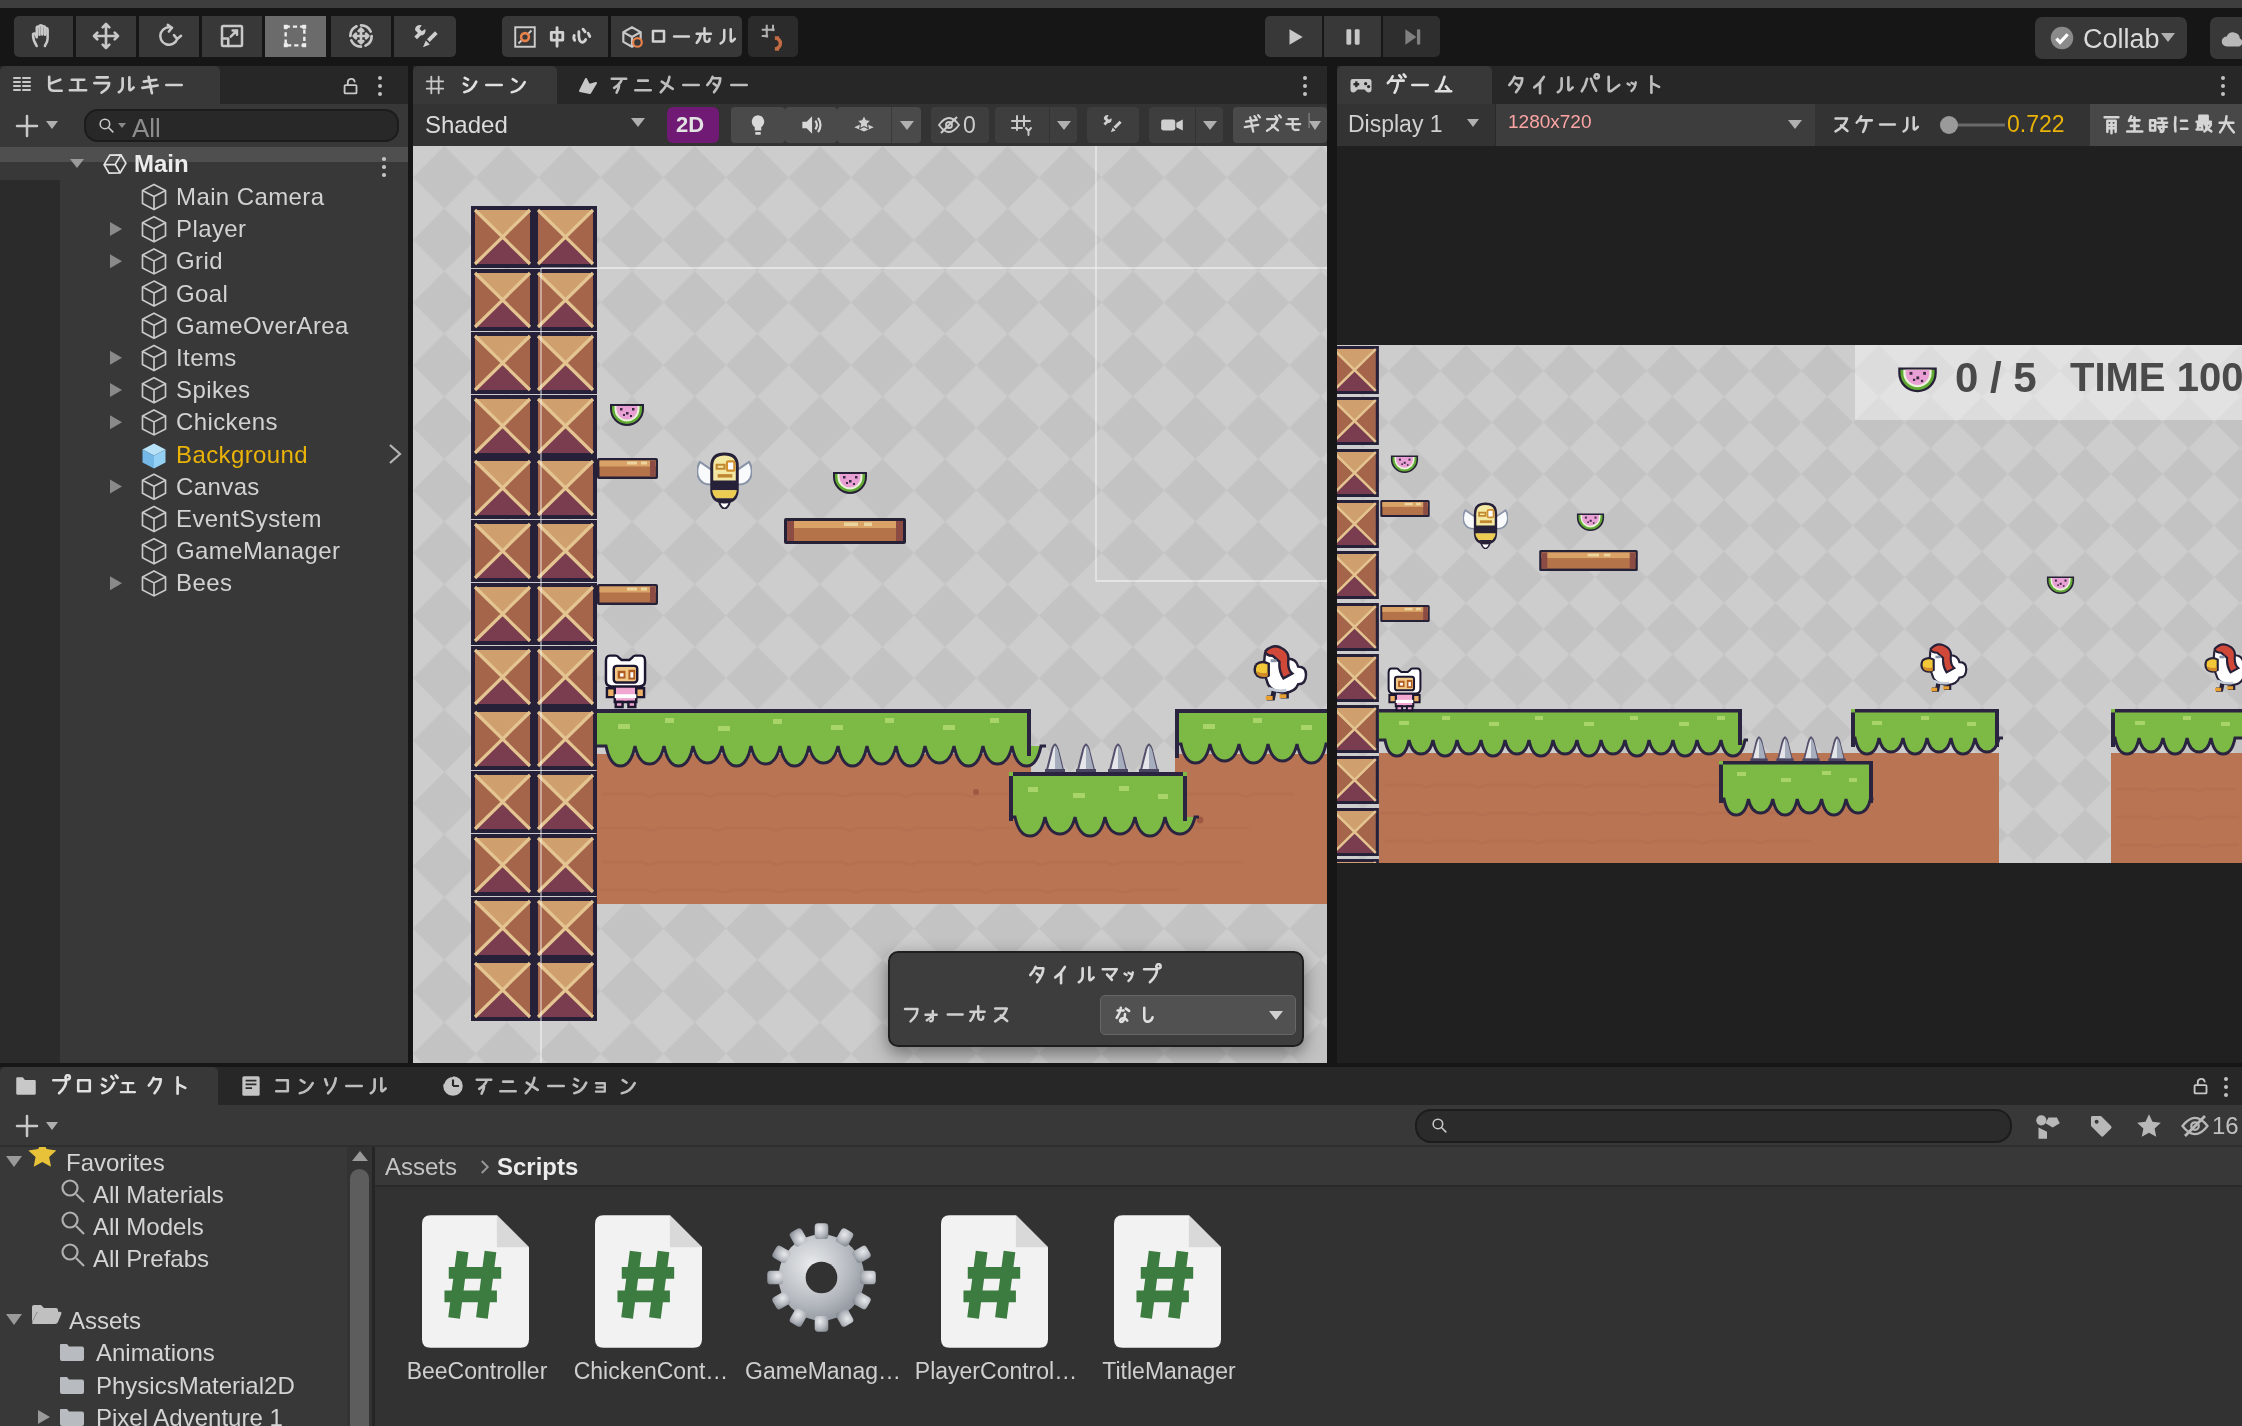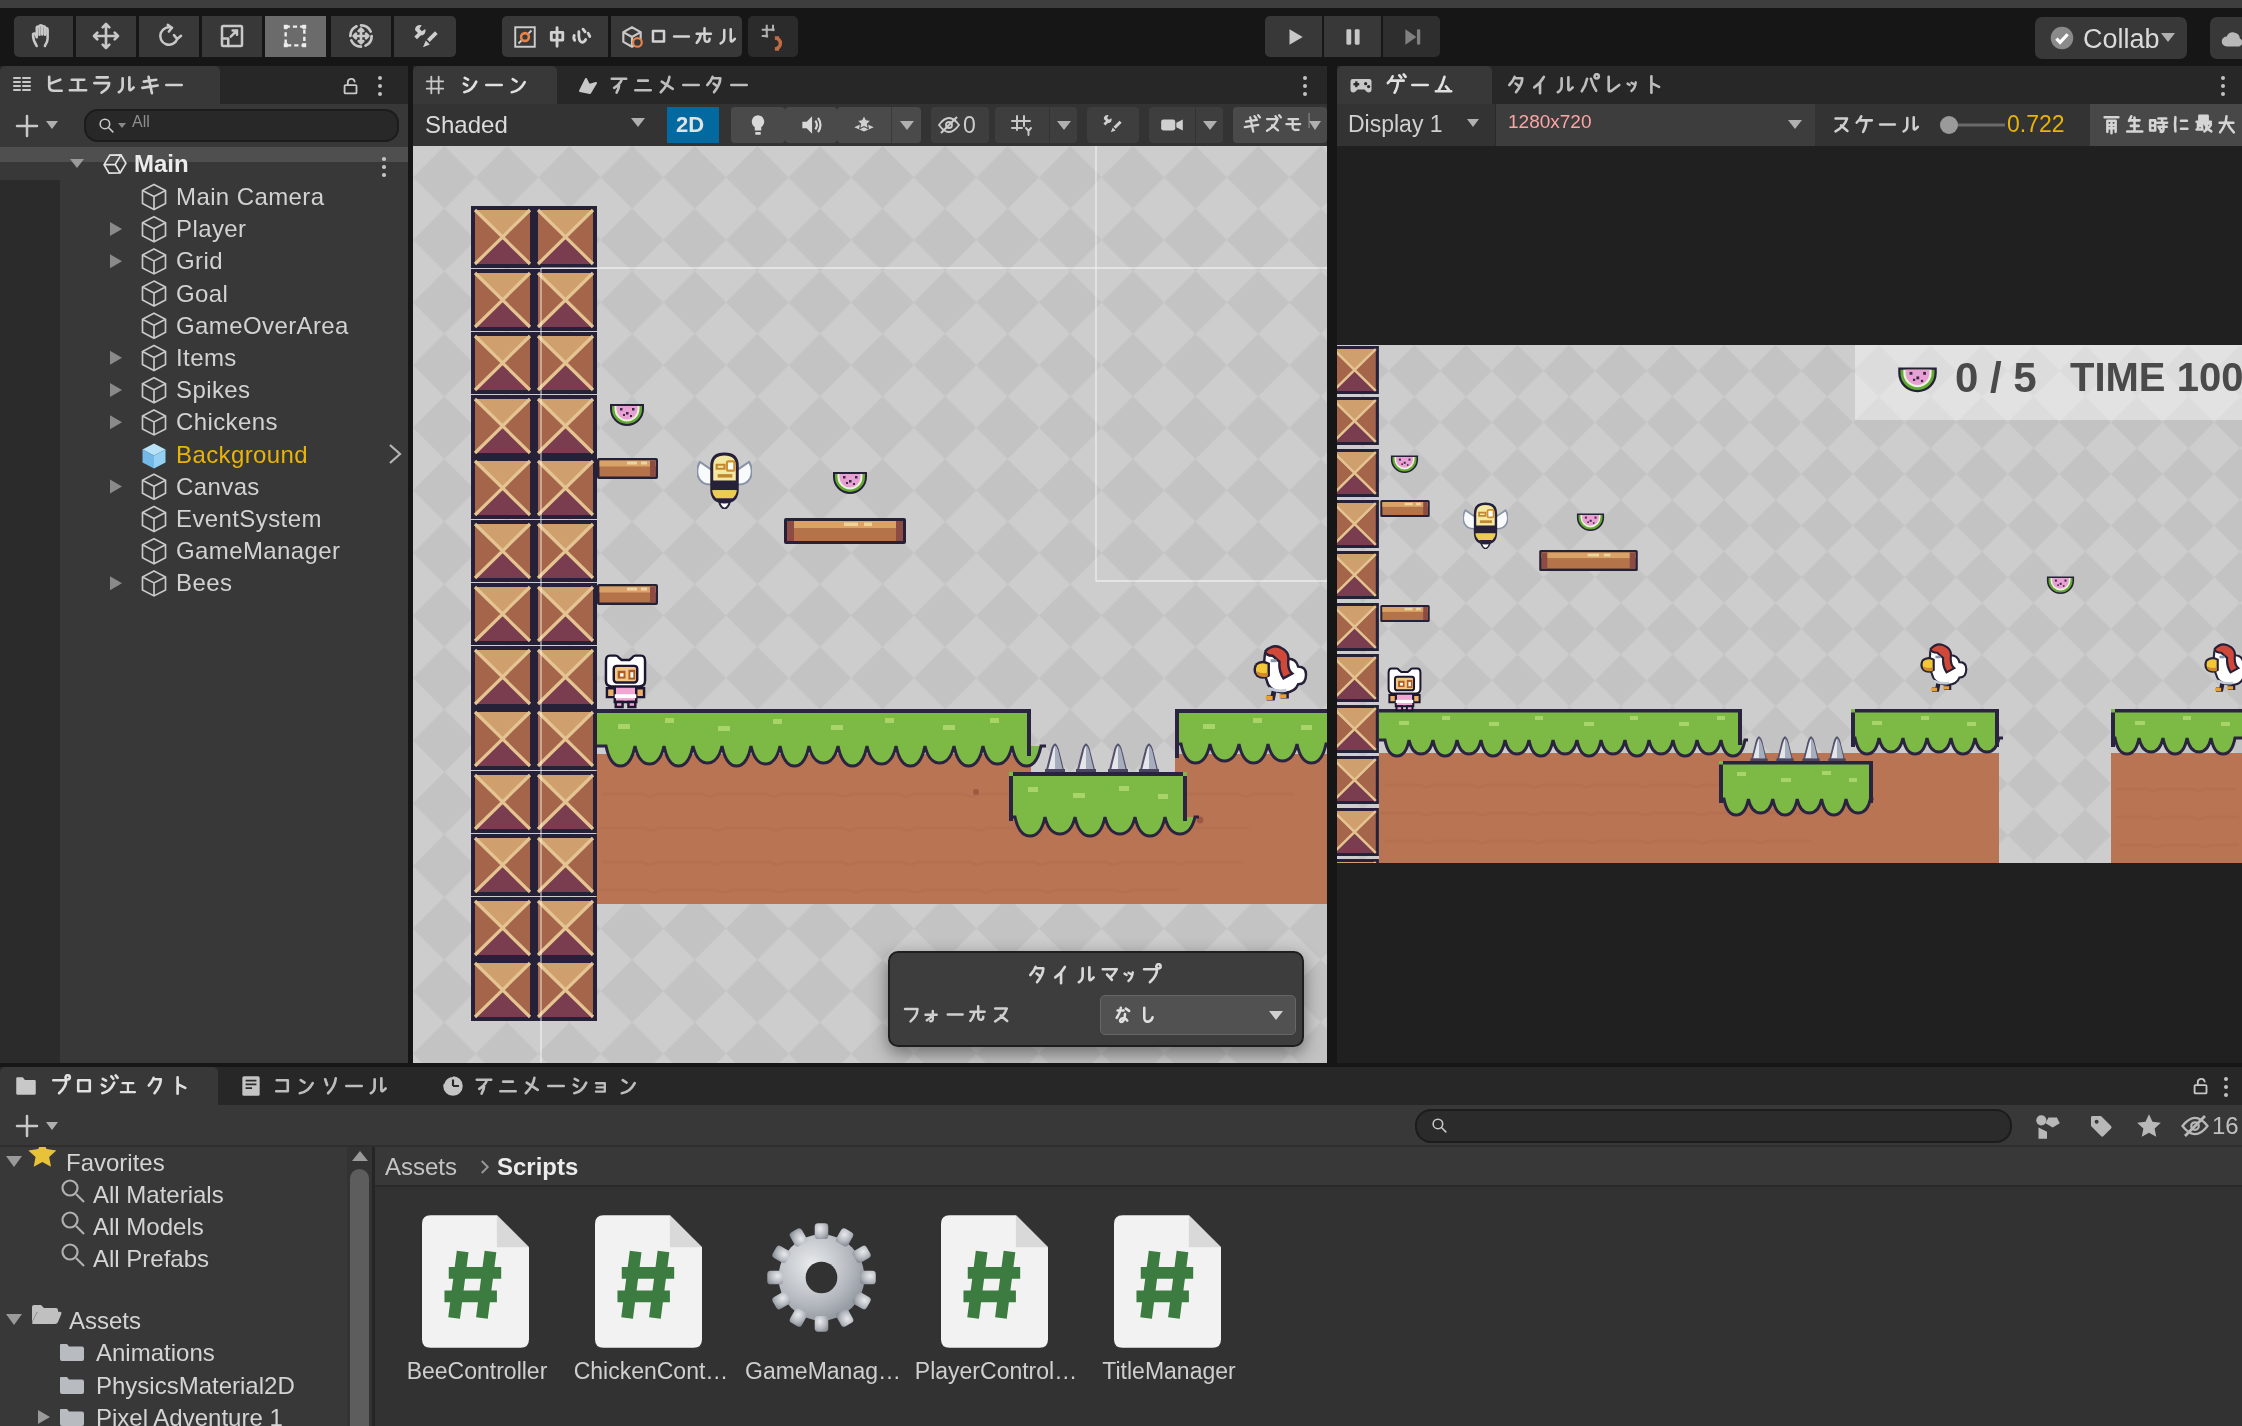--- a/index.html
+++ b/index.html
@@ -378,21 +378,21 @@
 <svg class="ico" width="30" height="30" style="position:absolute;left:12px;top:45px" viewBox="0 0 24 24" stroke-width="2.4">
         <path d="M12,4 V20 M4,12 H20"></path>
       </svg>
 <span class="caret abs" style="left:46px;top:55px;border-left-width:6px;border-right-width:6px;border-top-width:8px"></span>
 <div class="abs" style="left:84px;top:43px;width:315px;height:33px;background:#282828;border:2px solid #1c1c1c;border-radius:14px">
 <svg class="ico" width="19" height="19" style="position:absolute;left:11px;top:5px" viewBox="0 0 24 24" stroke-width="2.4">
           <circle cx="10" cy="10" r="6"></circle>
           <path d="M14.5,14.5 L20,20"></path>
         </svg>
 <span class="caret abs" style="left:32px;top:12px;border-left-width:4px;border-right-width:4px;border-top-width:5px;border-top-color:#888"></span>
-<span class="abs" style="left:46px;top:2px;color:#8d8d8d;font-size:16px">All</span>
+<span class="abs" style="left:46px;top:2px;color:#8d8d8d;font-size:26px">All</span>
 </div>
 
 <div class="abs" style="left:0;top:81px;width:408px;height:15px;background:#4f4f4f">
 <span class="caret abs" style="left:70px;top:12px;border-top-color:#9a9a9a"></span>
 <svg width="26" height="26" style="position:absolute;left:102px;top:4px" viewBox="0 0 24 24" fill="none" stroke="#e2e2e2" stroke-width="1.6">
           <path d="M12,2.5 L21,7.5 L21,16.5 L12,21.5 L3,16.5 L3,7.5 Z M3,7.5 L12,12.5 L21,7.5 M12,12.5 V21.5" transform="rotate(-30 12 12)"></path>
         </svg>
 <span class="abs" style="left:134px;top:3px;color:#ececec;font-size:24px;font-weight:bold">Main</span>
 <div class="dots3 abs" style="left:382px;top:10px;width:3.6px;height:3.6px"></div>
 </div>
@@ -467,21 +467,21 @@
           <use href="#j_me" x="200" width="100" height="100"></use>
           <use href="#j_cho" x="300" width="100" height="100"></use>
           <use href="#j_ta" x="400" width="100" height="100"></use>
           <use href="#j_cho" x="500" width="100" height="100"></use>
         </svg></span>
 <div class="dots3 abs" style="left:890px;top:10px"></div>
 
 <div class="abs" style="left:0;top:38px;width:914px;height:42px;background:#333333">
 <span class="abs" style="left:12px;top:7px;color:#dcdcdc;font-size:24px">Shaded</span>
 <span class="caret abs" style="left:218px;top:14px"></span>
-<div class="abs" style="left:254px;top:3px;width:52px;height:36px;background:#0369a1;border-radius:0">
+<div class="abs" style="left:254px;top:3px;width:52px;height:36px;background:#701a75;border-radius:6px">
           <span class="abs" style="left:9px;top:5px;color:#e2e2e2;font-size:22px;font-weight:bold">2D</span>
         </div>
 <div class="abs" style="left:318px;top:3px;width:54px;height:36px;background:#4a4a4a;border-radius:4px">
 <svg width="26" height="26" style="position:absolute;left:14px;top:5px" viewBox="0 0 24 24">
             <path d="M12,3 A6,6 0 0 1 15,14 L15,17 H9 L9,14 A6,6 0 0 1 12,3 Z" fill="#d8d8d8"></path>
             <rect x="9.5" y="18.5" width="5" height="2.5" fill="#d8d8d8"></rect>
           </svg>
 </div>
 <div class="abs" style="left:372px;top:3px;width:52px;height:36px;background:#4a4a4a;border-radius:4px">
 <svg width="26" height="26" style="position:absolute;left:13px;top:5px" viewBox="0 0 24 24">

